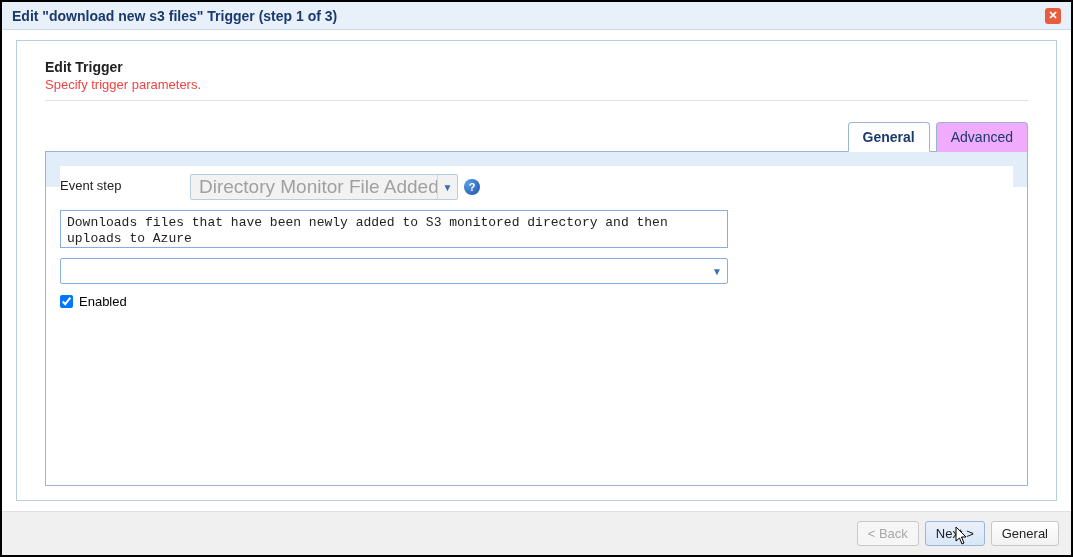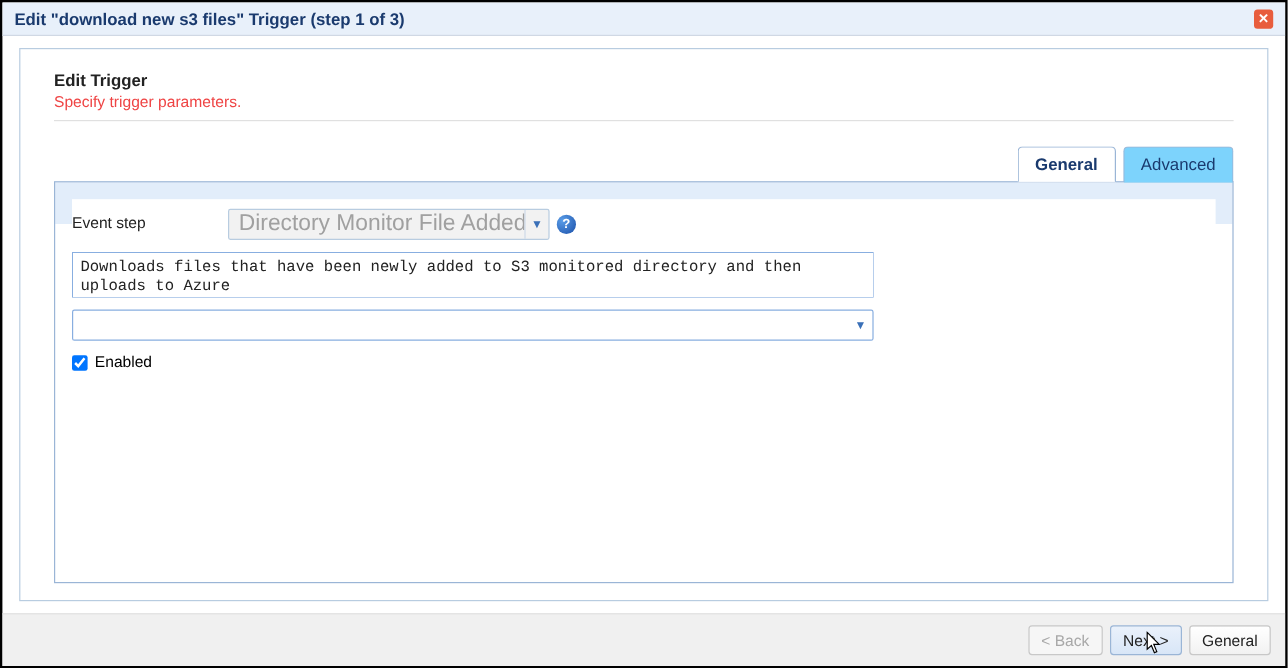--- a/index.html
+++ b/index.html
@@ -89,21 +89,21 @@
     position: relative;
     z-index: 2;
     margin-left: 8px;
     justify-content: flex-end;
   }
   .tab {
     border: 1px solid #9ab5d6;
     border-bottom: none;
     border-radius: 4px 4px 0 0;
     padding: 6px 14px;
-    background: #7dd3fc;
+    background: #f0abfc;
     color: #1a3a6e;
     font-size: 14px;
     cursor: pointer;
     position: relative;
     top: 1px;
   }
   .tab.active {
     background: #fff;
     font-weight: bold;
     border-bottom: 1px solid #fff;
@@ -195,21 +195,21 @@
     display: flex;
     border: 1px solid #88aee0;
     height: 26px;
     border-radius: 2px;
     background: #fff;
   }
   .tags-combo .combo-text { color: #222; }
   .tags-combo .combo-trigger { border-left: none; }
   .checkbox-row {
     display: flex;
-    align-items: flex-end;
+    align-items: center;
     gap: 6px;
     margin-top: 2px;
   }
   .checkbox-row input { margin: 0; }
   .footer-bar {
     background: #f0f0f0;
     border-top: 1px solid #e0e0e0;
     padding: 8px 12px;
     display: flex;
     justify-content: flex-end;

